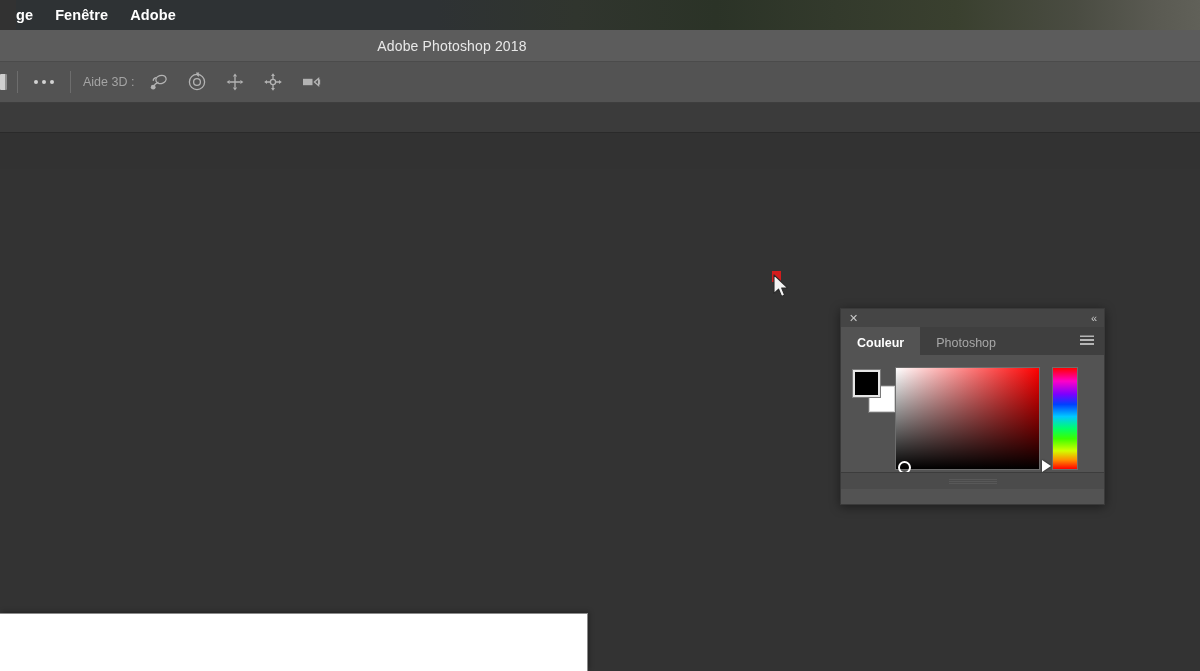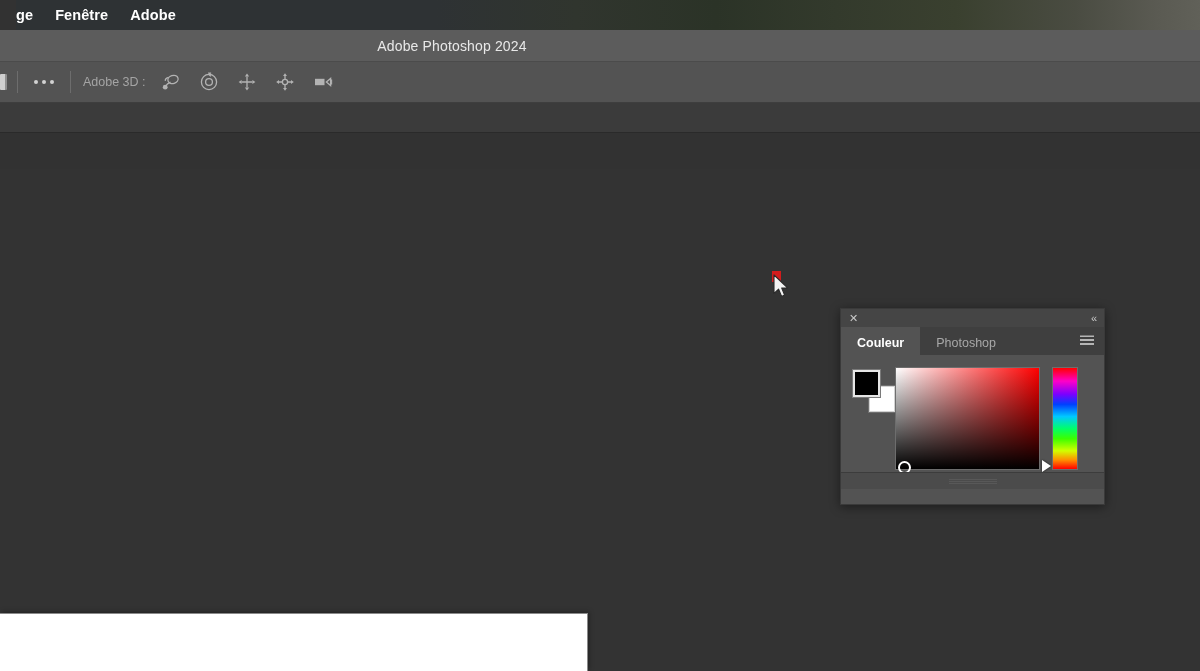--- a/index.html
+++ b/index.html
@@ -229,33 +229,33 @@
 
 <div id="screen">
 
   <div class="menubar">
     <div class="menubar-item clip">ge</div>
     <div class="menubar-item">Fenêtre</div>
     <div class="menubar-item">Adobe</div>
   </div>
 
   <div class="titlebar">
-    <div class="titlebar-text">Adobe Photoshop 2024</div>
+    <div class="titlebar-text">Adobe Photoshop 2018</div>
   </div>
 
   <div class="optionsbar">
     <div class="ob-partial-icon"></div>
     <div class="ob-sep s1"></div>
     <div class="ob-dots">
       <i></i>
         <i></i>
         <i></i>
     </div>
     <div class="ob-sep s2"></div>
-    <div class="ob-label">Adobe 3D :</div>
+    <div class="ob-label">Aide 3D :</div>
     <div class="ob-icons">
 
       <span class="ob-icon">
         <svg viewBox="0 0 22 22" width="22" height="22" fill="none" stroke="#d8d8d8" stroke-width="1.3">
           <ellipse cx="13" cy="8.5" rx="5.2" ry="4" transform="rotate(-18 13 8.5)"></ellipse>
           <path d="M10.5 11.2 C8.2 12.2 6.4 13.6 5.6 15.2"></path>
           <circle cx="5.2" cy="16.2" r="2.4" fill="#d8d8d8" stroke="none"></circle>
           <path d="M8.6 6.4 C6.4 7.1 5.0 8.6 5.4 9.9"></path>
         </svg>
       </span>

